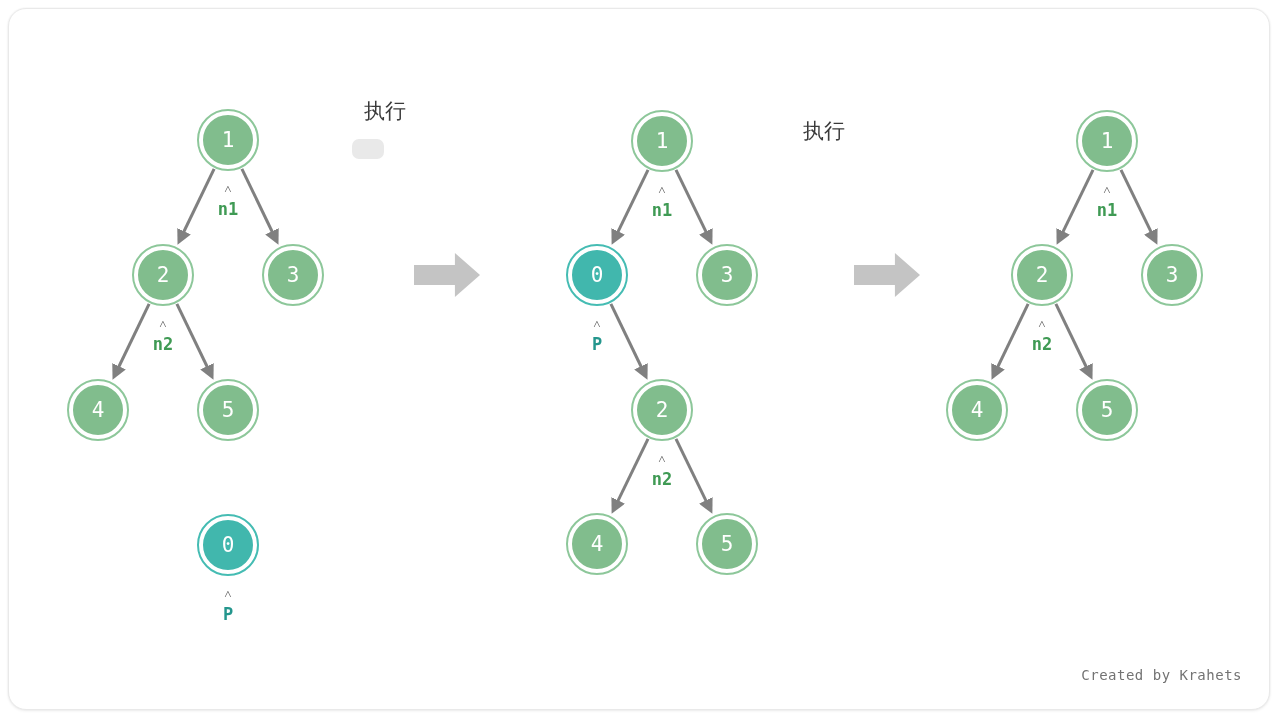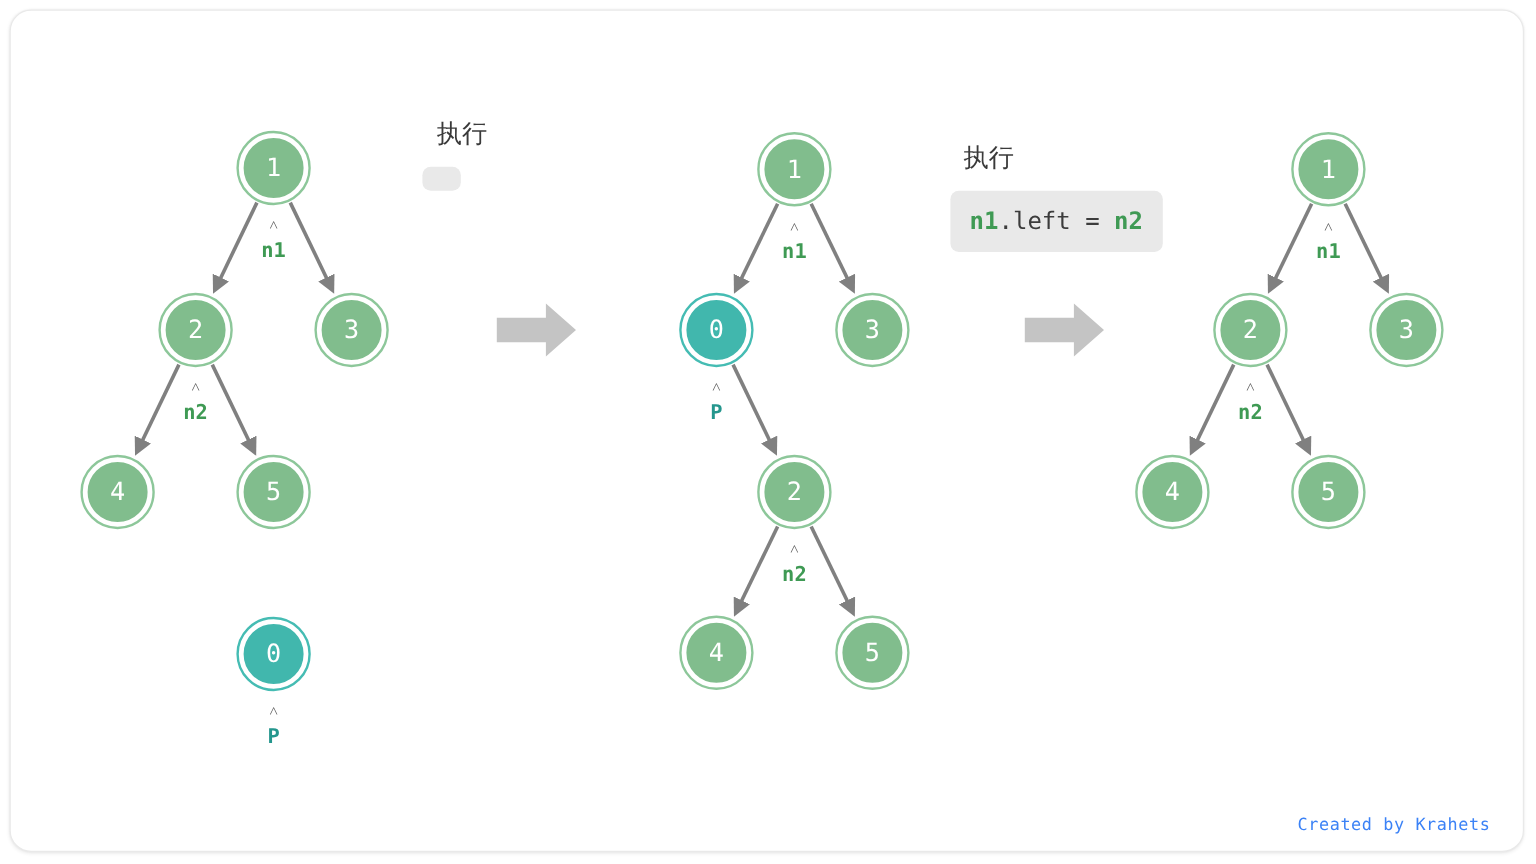--- a/index.html
+++ b/index.html
@@ -133,24 +133,24 @@
     user-select: none;
   }
   .tok-green { color: #3f9a54; font-weight: bold; }
   .tok-teal  { color: #24968d; font-weight: bold; }
   .tok-plain { color: #3c3c3c; }
 
   
   .credit {
     position: absolute;
     right: 38px;
-    bottom: 24px;
+    bottom: 37px;
     font-family: "DejaVu Sans Mono", monospace;
     font-size: 14px;
-    color: #3b82f6;
+    color: #737373;
     letter-spacing: 0.5px;
     user-select: none;
   }
 </style>
 </head>
 <body>
 
 <div id="canvas">
   <div class="card"></div>
 
@@ -281,16 +281,15 @@
       <div class="ptr ptr-green" style="left: 1012px; top: 317px; width: 60px;">
         <div class="ptr-caret">˄</div>
         <div class="ptr-name">n2</div>
       </div>
     </div>
 
   <div class="step-label" id="step1-caption" style="left: 364px; top: 101px;">执行</div>
   <div class="code-box" id="step1-code" style="left: 352px; top: 139px;"></div>
 
   <div class="step-label" id="step2-caption" style="left: 803px; top: 121px;">执行</div>
-  <div class="code-box" id="step2-code" style="left: 792px; top: 159px;"><div><span class="tok-green">n1</span><span class="tok-plain">.left = </span><span class="tok-green">n2</span></div></div>
 
   <div class="credit">Created by Krahets</div>
 </div>
 
 </body></html>

